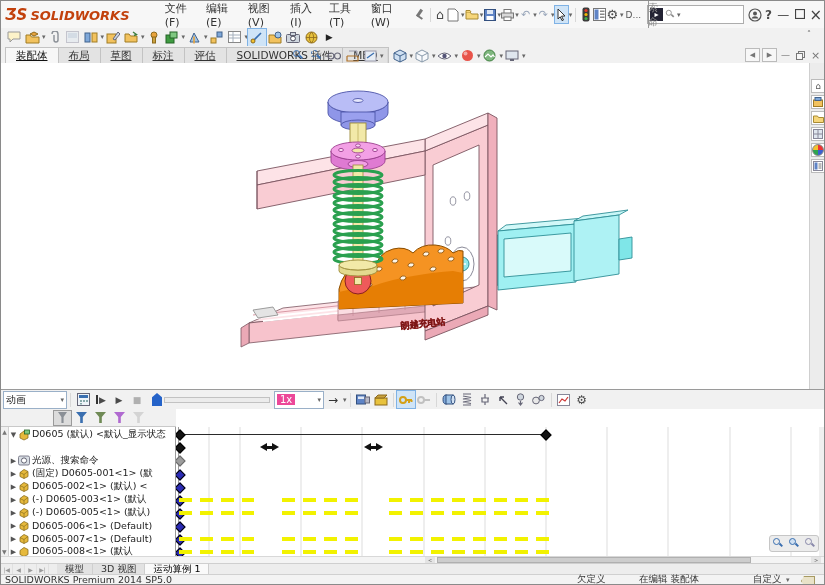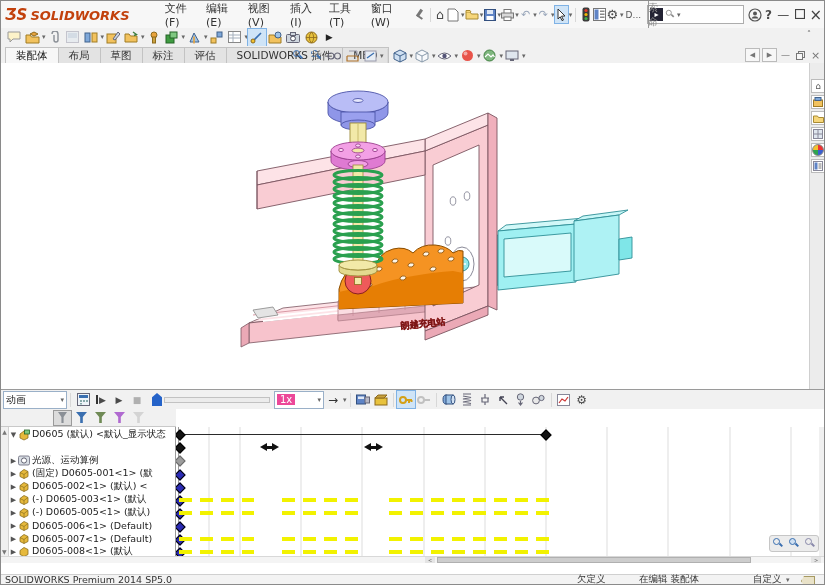--- a/index.html
+++ b/index.html
@@ -21,21 +21,21 @@
   .pin b{position:absolute;left:4px;top:8px;width:7px;height:2px;background:#777;transform:rotate(35deg);}
   #search{display:flex;align-items:center;width:128px;height:17px;border:1px solid #adadad;background:#fff;margin:0 4px;}
   #search .sq{width:13px;height:13px;background:#223;color:#fff;font-size:8px;display:flex;align-items:center;justify-content:center;margin:0 2px;}
   #search .ph{color:#8a8a8a;font-size:10px;flex:1;}
   .wbtn{width:22px;text-align:center;font-size:12px;color:#444;}
   
   #cmdrow{left:0;top:27px;width:823px;height:18px;background:#f1f1f1;display:flex;align-items:center;padding-left:4px;box-sizing:border-box;}
   .pressed{background:#cfe4f7;outline:1px solid #7fb2e5;}
   
   #tabsrow{left:0;top:45px;width:823px;height:17px;background:#f1f1f1;display:flex;align-items:flex-end;}
-  .ctab{height:15px;line-height:15px;padding:0 10px;font-size:10.5px;color:#333;border:1px solid #c3c3c3;border-bottom:none;background:#e3e3e3;margin-right:-1px;}
+  .ctab{height:15px;line-height:15px;padding:0 10px;font-size:10.5px;color:#333;border:1px solid #c3c3c3;border-bottom:none;background:#e3e3e3;margin-right:-1px;text-decoration:underline;}
   .ctab.active{background:#f7f7f7;color:#111;}
   #hud{position:absolute;left:288px;top:46px;display:flex;align-items:center;}
   #docctl{position:absolute;left:742px;top:47px;display:flex;align-items:center;}
   .dbox{width:13px;height:12px;border:1px solid #bbb;background:#f7f7f7;font-size:7px;color:#777;display:flex;align-items:center;justify-content:center;margin-left:2px;}
   
   #viewport{left:0;top:62px;width:808px;height:326px;background:#fff;}
   #taskpane{left:808px;top:62px;width:17px;height:326px;background:#ececec;border-left:1px solid #cfcfcf;box-sizing:border-box;}
   .tpic{width:14px;height:14px;background:#fff;border:1px solid #bbb;margin:2px 0 0 1px;display:flex;align-items:center;justify-content:center;font-size:9px;color:#555;box-sizing:border-box;}
   .wheel{width:10px;height:10px;border-radius:50%;background:conic-gradient(#e33 0 25%,#3b5fd0 25% 50%,#2da44e 50% 75%,#f2c230 75% 100%);border:1px solid #888;}
   
@@ -668,21 +668,21 @@
           <rect x="6.5" y="1" width="5" height="4" fill="#7fc881" stroke="#256427" stroke-width="0.8"></rect>
         </svg>
       <span>D0605 (默认) &lt;默认_显示状态</span>
     </div>
     <div class="trow" style="top:27px">
       <span class="texp">▶</span>
       <svg class="tico" width="12" height="11">
           <rect x="0.5" y="1" width="11" height="9" rx="1.5" fill="#d9dee4" stroke="#667" stroke-width="0.8"></rect>
           <circle cx="6" cy="5.5" r="2.6" fill="#fff" stroke="#445" stroke-width="0.8"></circle>
         </svg>
-      <span>光源、运动算例</span>
+      <span>光源、搜索命令</span>
     </div>
     <div class="trow" style="top:40px">
       <span class="texp">▶</span>
       <svg class="tico" width="12" height="12">
           <path d="M2 4.5 L6 1.5 L10 3.5 L10 8.5 L6 10.5 L2 8.5 Z" fill="#e6b93c" stroke="#8a6d1d" stroke-width="0.8"></path>
           <path d="M2 4.5 L6 6.5 L10 3.5 M6 6.5 V10.5" fill="none" stroke="#8a6d1d" stroke-width="0.7"></path>
         </svg>
       <span>(固定) D0605-001&lt;1&gt; (默</span>
     </div>
     <div class="trow" style="top:53px">
@@ -795,20 +795,30 @@
         <b style="background:#88a"></b>
       </span>
   </div>
 
   <div id="hscroll" class="ab">
     <span class="sarr" style="left:424px">&lt;</span>
     <div id="hthumb"></div>
     <span class="sarr" style="left:810px">&gt;</span>
   </div>
 
+  <div id="doctabs" class="ab">
+    <span class="nav">|◀</span>
+    <span class="nav">◀</span>
+    <span class="nav">▶</span>
+    <span class="nav">▶|</span>
+    <span style="width:8px"></span>
+    <span class="dtab">模型</span>
+    <span class="dtab">3D 视图</span>
+    <span class="dtab active">运动算例 1</span>
+  </div>
 
   <div id="status" class="ab">
     <span style="margin-left:4px">SOLIDWORKS Premium 2014 SP5.0</span>
     <span style="position:absolute;left:576px">欠定义</span>
     <span style="position:absolute;left:638px">在编辑 装配体</span>
     <span style="position:absolute;left:752px">自定义</span>
     <span style="position:absolute;left:785px;font-size:7px;color:#666">▾</span>
     <span class="tag" style="position:absolute;left:800px;top:1px"></span>
   </div>
 

